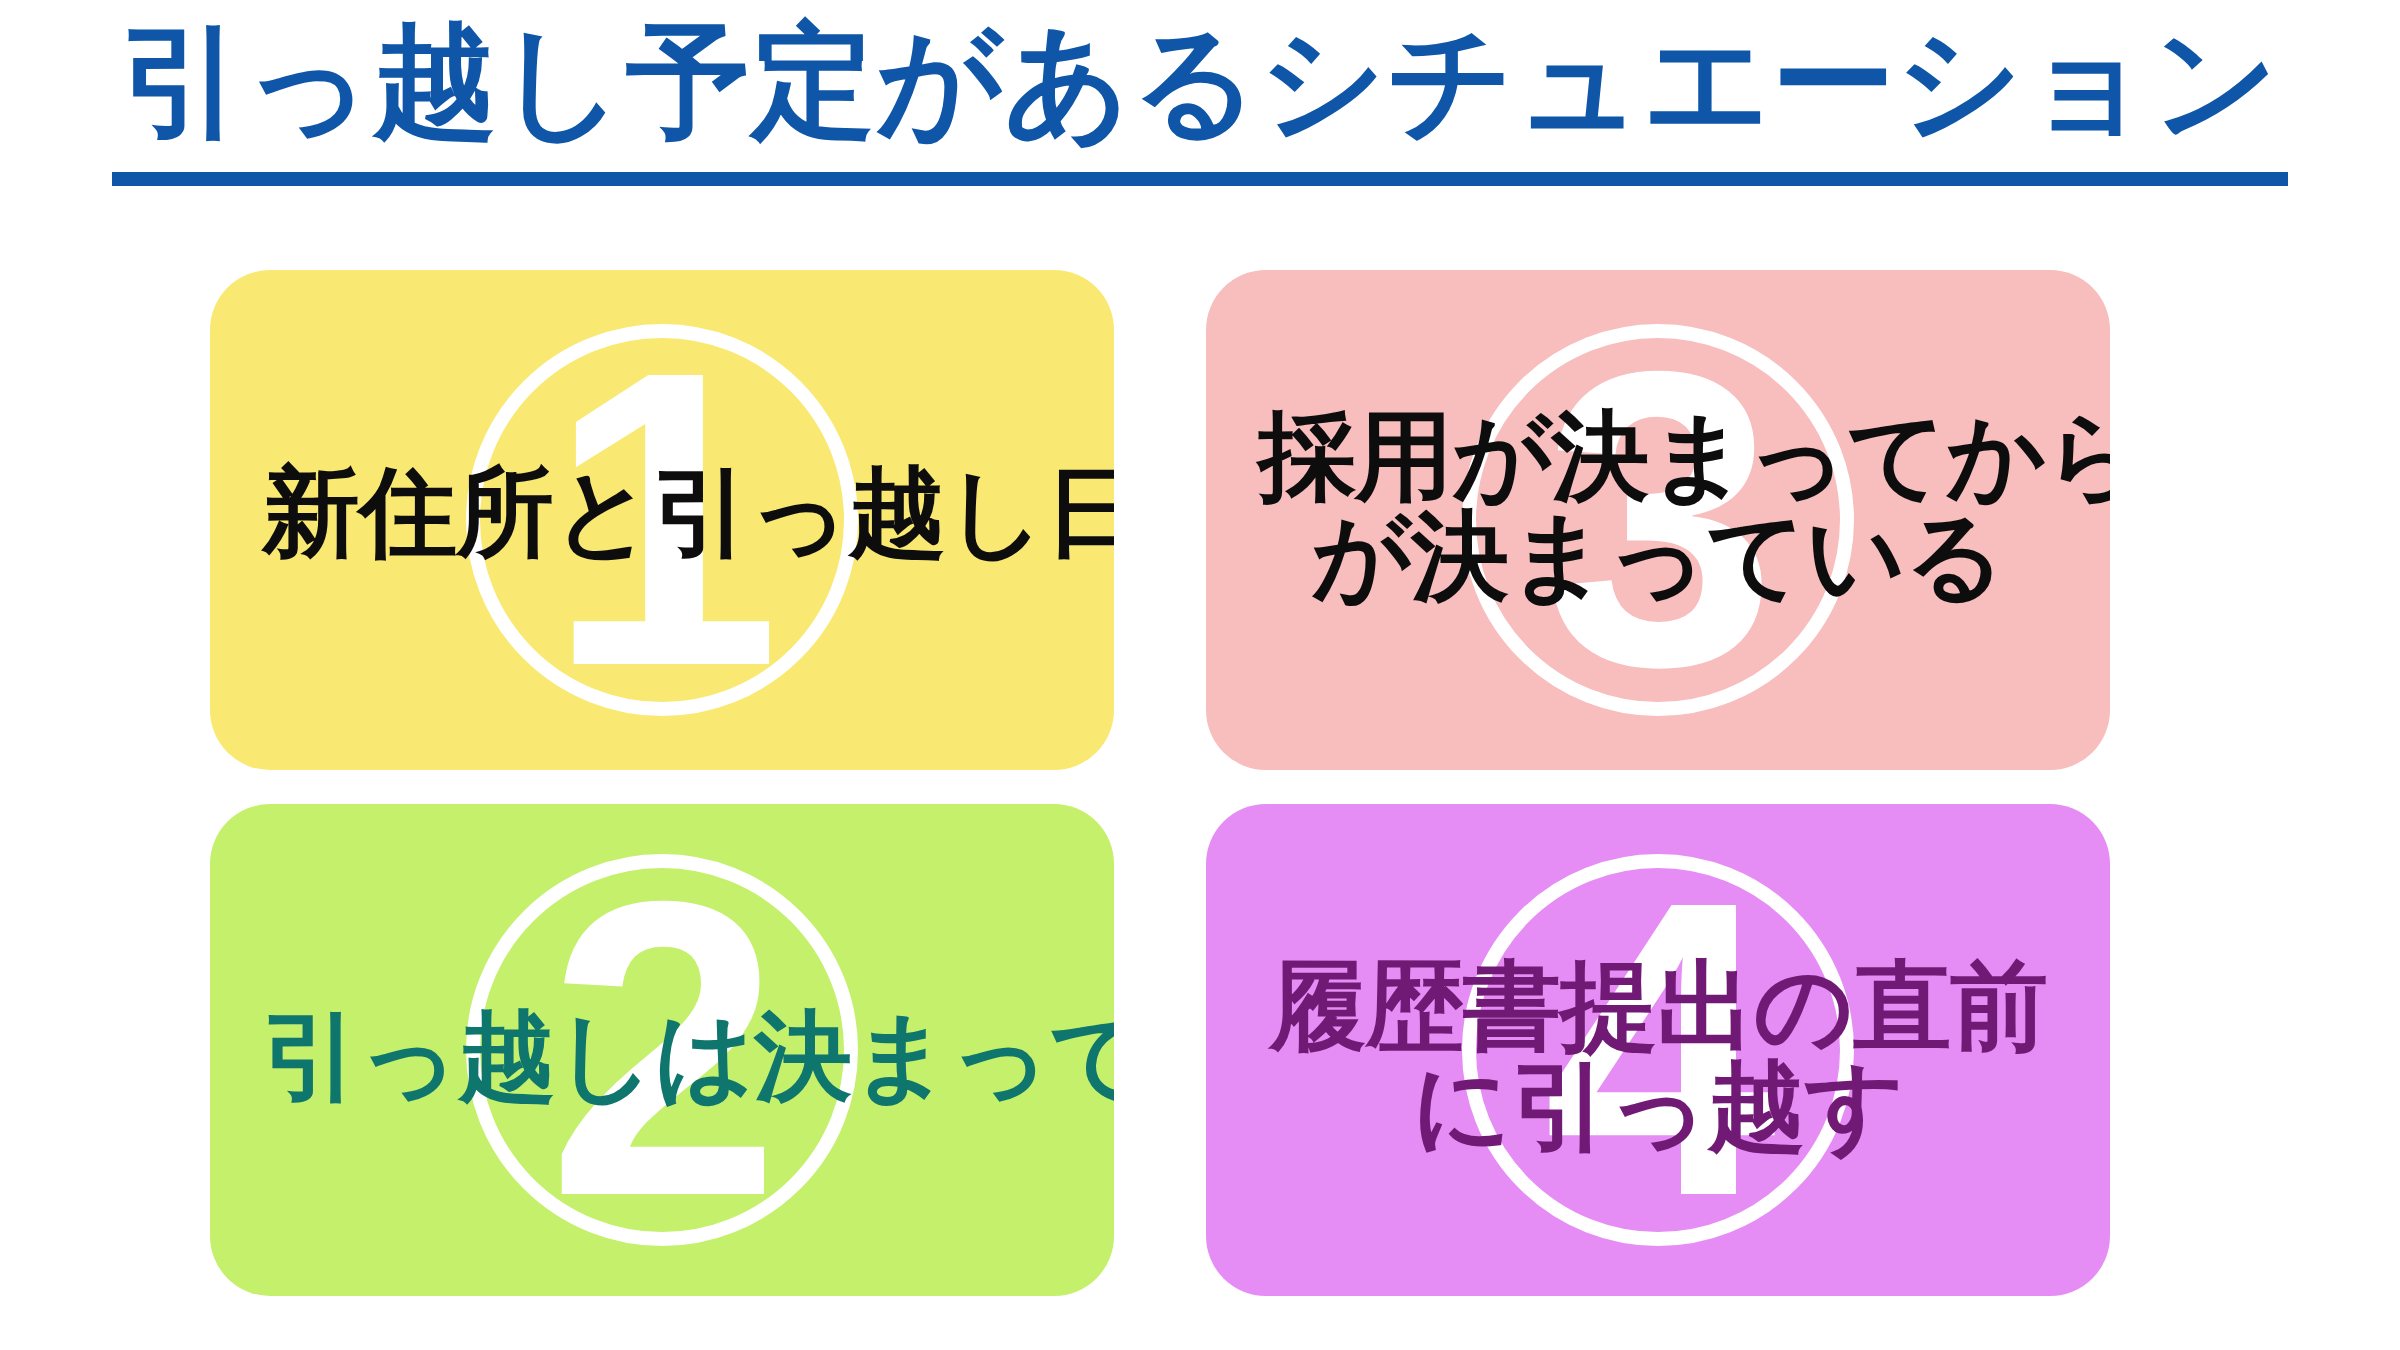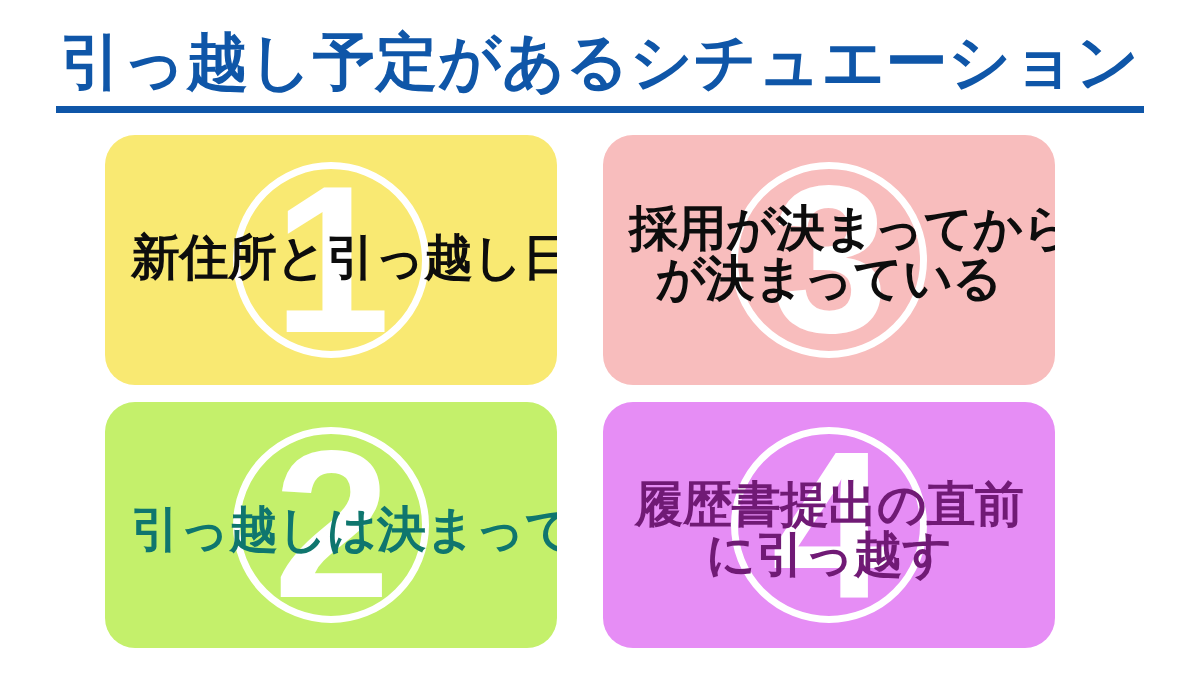--- a/index.html
+++ b/index.html
@@ -21,21 +21,21 @@
     width: 1200px;
     height: 675px;
     background: #ffffff;
     box-sizing: border-box;
   }
 
   
   .title-wrap {
     position: absolute;
     left: 0;
-    top: 24px;
+    top: 4px;
     width: 1200px;
     text-align: center;
   }
   .title-text {
     display: inline-block;
     font-size: 62px;
     line-height: 76px;
     font-weight: 700;
     letter-spacing: 0.5px;
     color: #0f56a8;

